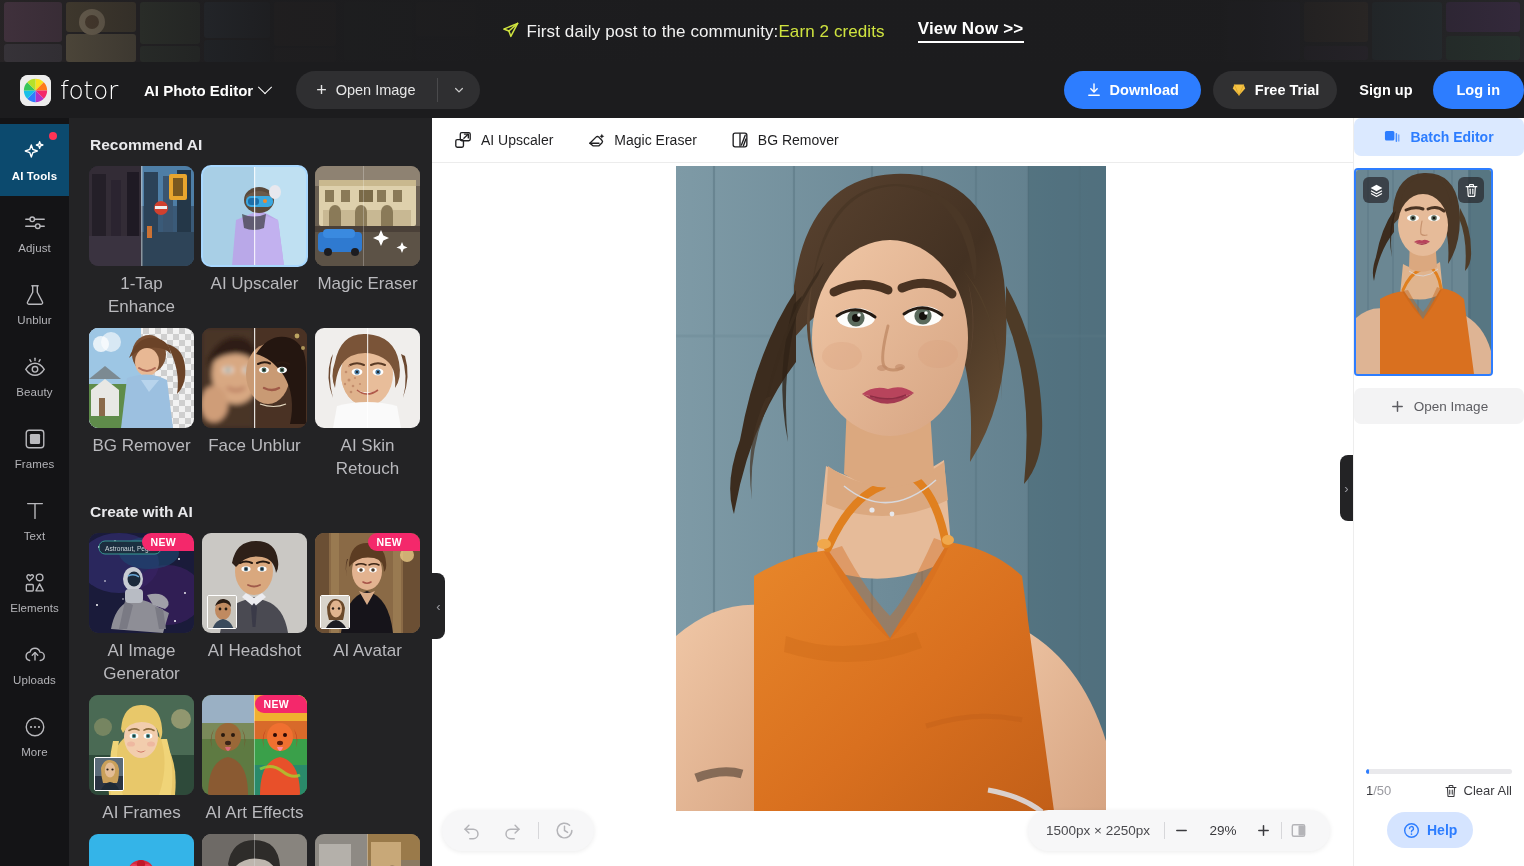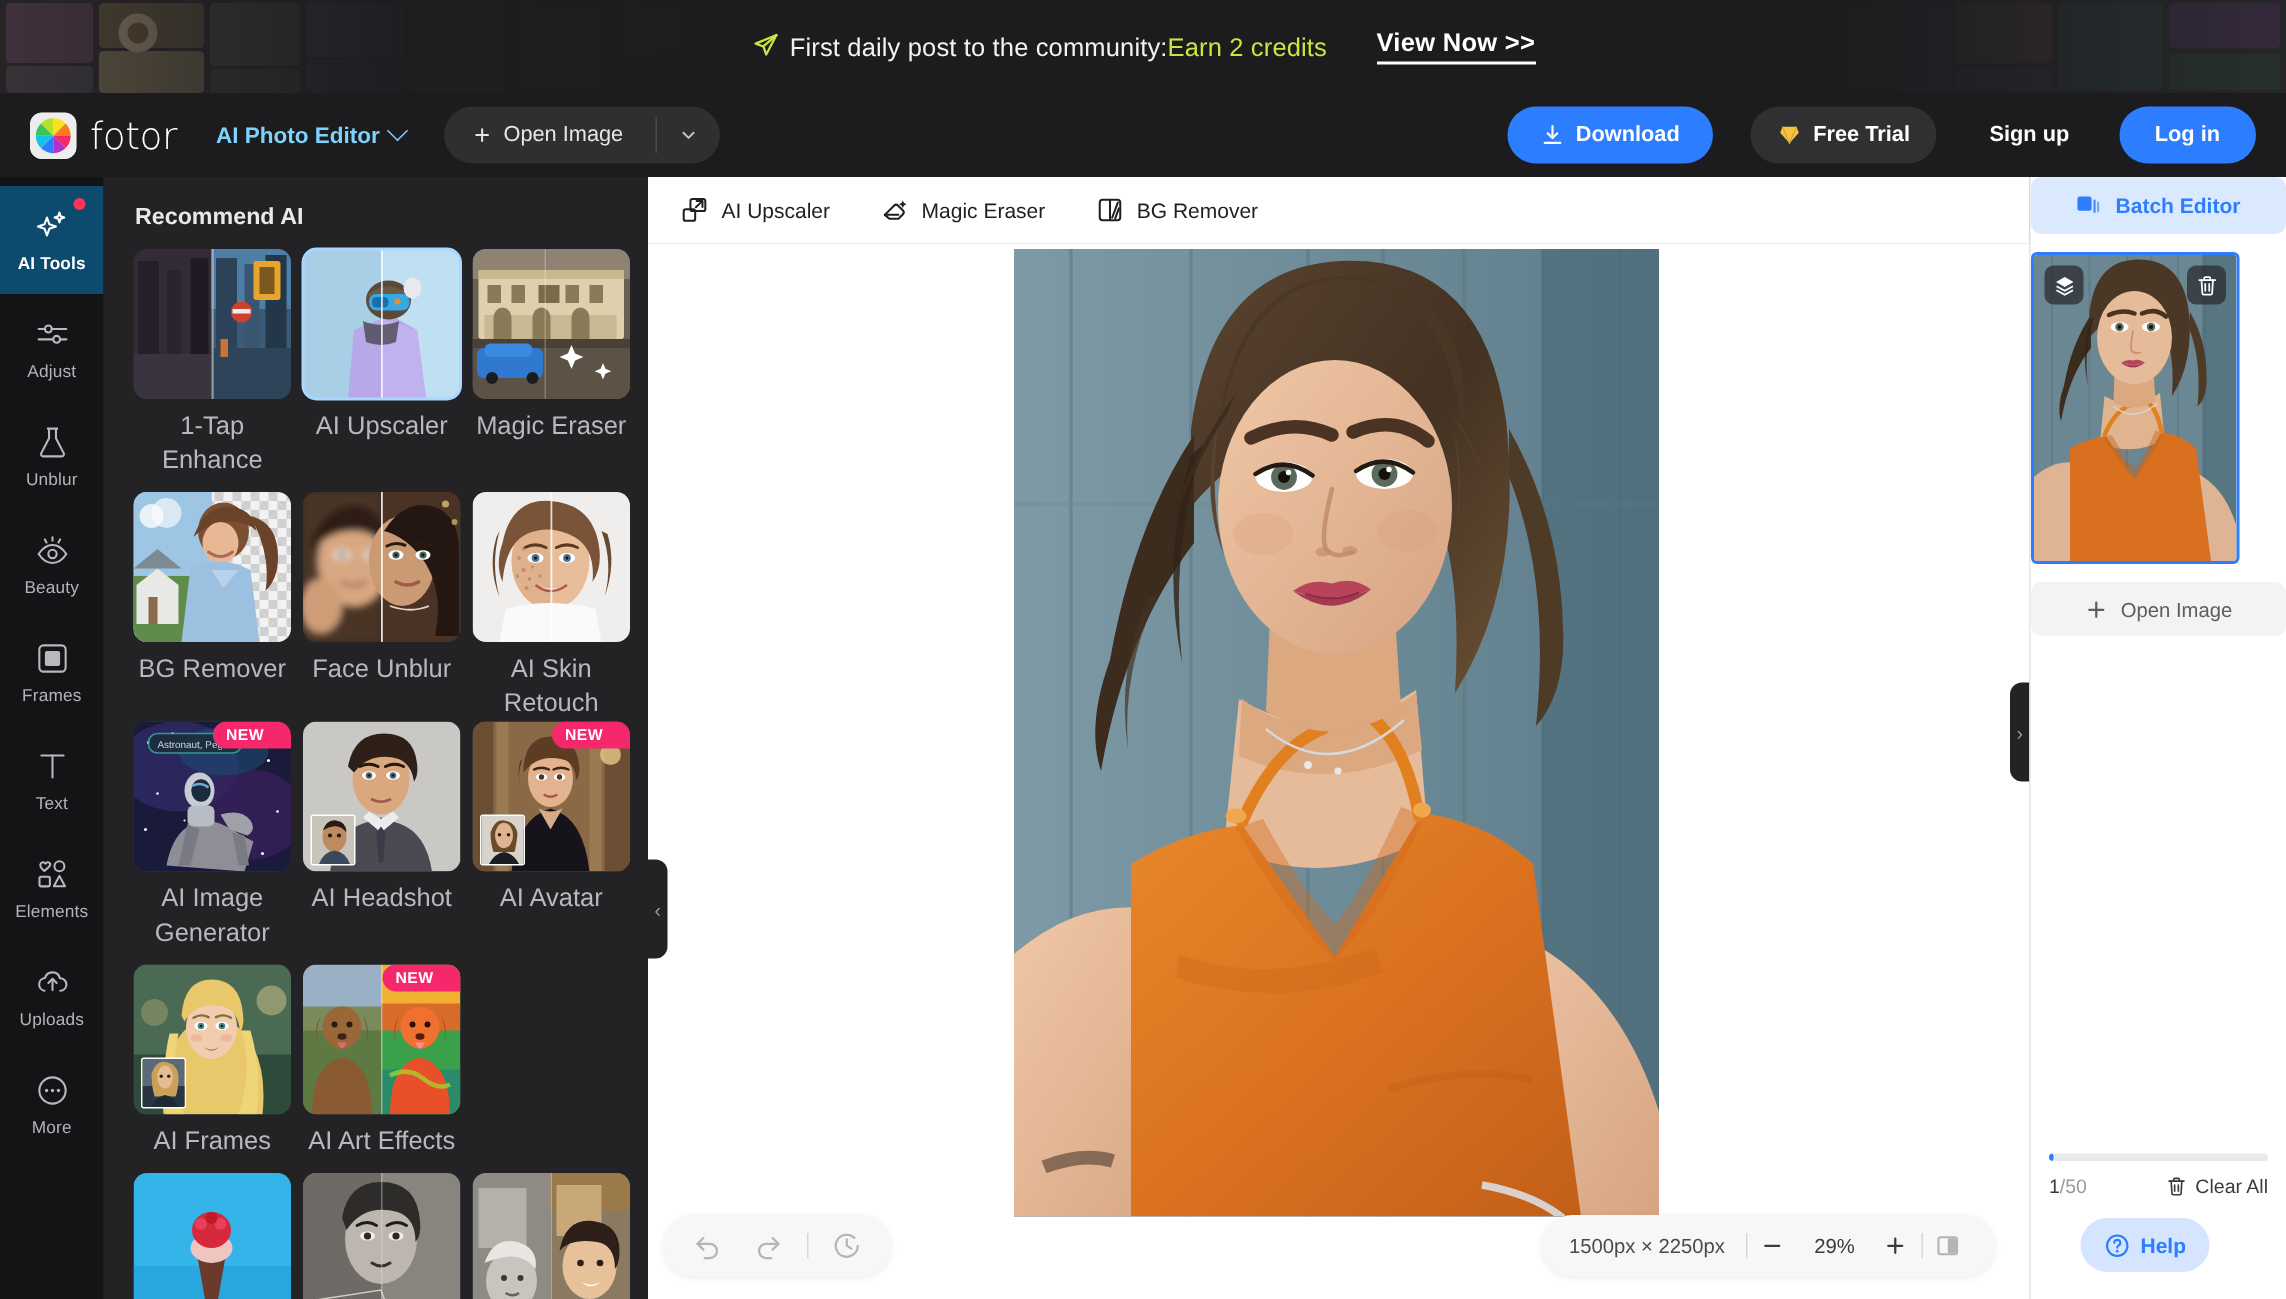--- a/index.html
+++ b/index.html
@@ -47,38 +47,38 @@
   }
   .logo-wrap { display: flex; align-items: center; gap: 9px; margin-left: 20px; cursor: pointer; }
   .logo-mark {
     width: 31px; height: 31px; border-radius: 8px; overflow: hidden;
     background: #efefef; position: relative;
   }
   .logo-word { color: #fff; font-size: 25px; letter-spacing: -.3px; font-family: "DejaVu Sans", sans-serif; font-weight: 300; }
 
   .app-switch {
     display: flex; align-items: center; gap: 7px; margin-left: 26px;
-    color: #7dd3fc; font-size: 15px; font-weight: bold; cursor: pointer;
+    color: #ffffff; font-size: 15px; font-weight: bold; cursor: pointer;
   }
   .chev { display: inline-block; width: 10px; height: 10px; border-right: 1.8px solid currentColor;
           border-bottom: 1.8px solid currentColor; transform: rotate(45deg) translate(-2px,-2px); }
 
   .open-image-group {
     display: flex; align-items: stretch; margin-left: 26px;
     background: #2f2f31; border-radius: 20px; height: 38px; overflow: hidden;
   }
   .open-image-btn {
     display: flex; align-items: center; gap: 9px; padding: 0 22px 0 20px;
     color: #e6e6e6; font-size: 14.5px; cursor: pointer;
   }
   .open-image-div { width: 1px; background: #4a4a4c; margin: 7px 0; }
   .open-image-caret { display: flex; align-items: center; justify-content: center; width: 42px; cursor: pointer; color: #c8c8c8; }
   .plus-glyph { font-size: 18px; line-height: 1; color: #e6e6e6; }
 
-  .header-right { margin-left: auto; display: flex; align-items: center; gap: 13px; padding-right: 20px; }
+  .header-right { margin-left: auto; display: flex; align-items: center; gap: 0; }
   .btn-download {
     display: flex; align-items: center; gap: 8px; height: 38px; padding: 0 22px;
     background: #2d7dff; color: #fff; border-radius: 19px; font-size: 14.5px; font-weight: bold; cursor: pointer;
   }
   .btn-freetrial {
     display: flex; align-items: center; gap: 8px; height: 38px; padding: 0 18px;
     background: #303032; color: #fff; border-radius: 19px; font-size: 14.5px; font-weight: bold;
     margin-left: 12px; cursor: pointer;
   }
   .btn-signup { color: #fff; font-size: 14.5px; font-weight: bold; margin-left: 22px; cursor: pointer; }
@@ -622,20 +622,21 @@
                 <circle cx="34" cy="38" r="1.2"></circle>
             </g>
             <path d="M22 78 q30 -8 60 0 l4 22 h-68 Z" fill="#fafafa"></path>
             <rect x="52" y="0" width="1.2" height="100" fill="#fff" opacity=".8"></rect>
           </svg>
         </div>
         <div class="card-label">AI Skin Retouch</div>
       </div>
     </div>
 
+    <div class="panel-title" style="margin-top:22px">Create with AI</div>
     <div class="grid">
 
       <div class="card">
         <div class="thumb">
           <svg width="105" height="100" viewBox="0 0 105 100">
             <rect width="105" height="100" fill="#1a1b3a"></rect>
             <ellipse cx="30" cy="30" rx="40" ry="30" fill="#2e2a66" opacity=".8"></ellipse>
             <ellipse cx="78" cy="62" rx="36" ry="30" fill="#3a2060" opacity=".7"></ellipse>
             <ellipse cx="60" cy="20" rx="30" ry="16" fill="#1e4a72" opacity=".6"></ellipse>
             <g fill="#ffffff">

